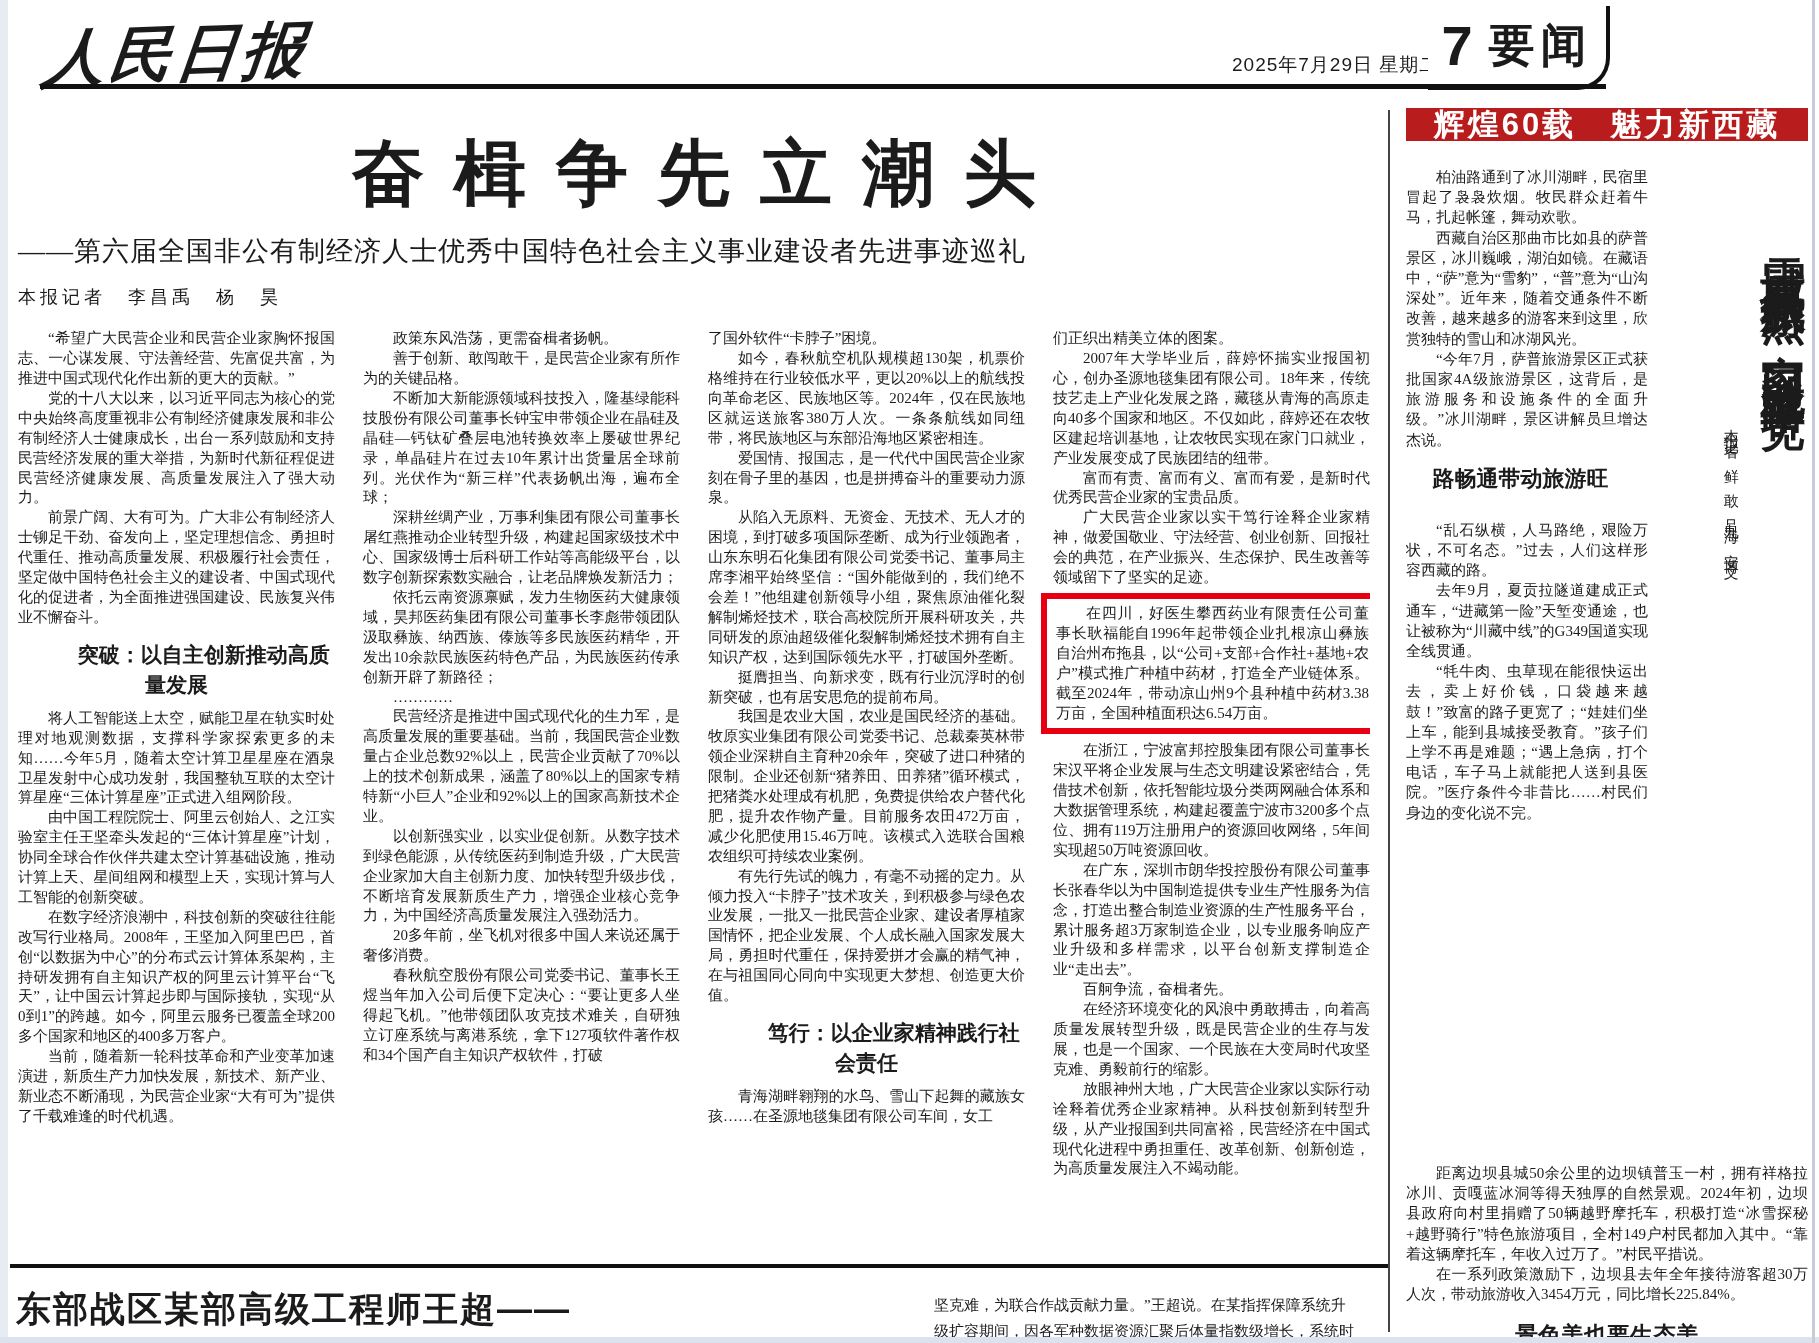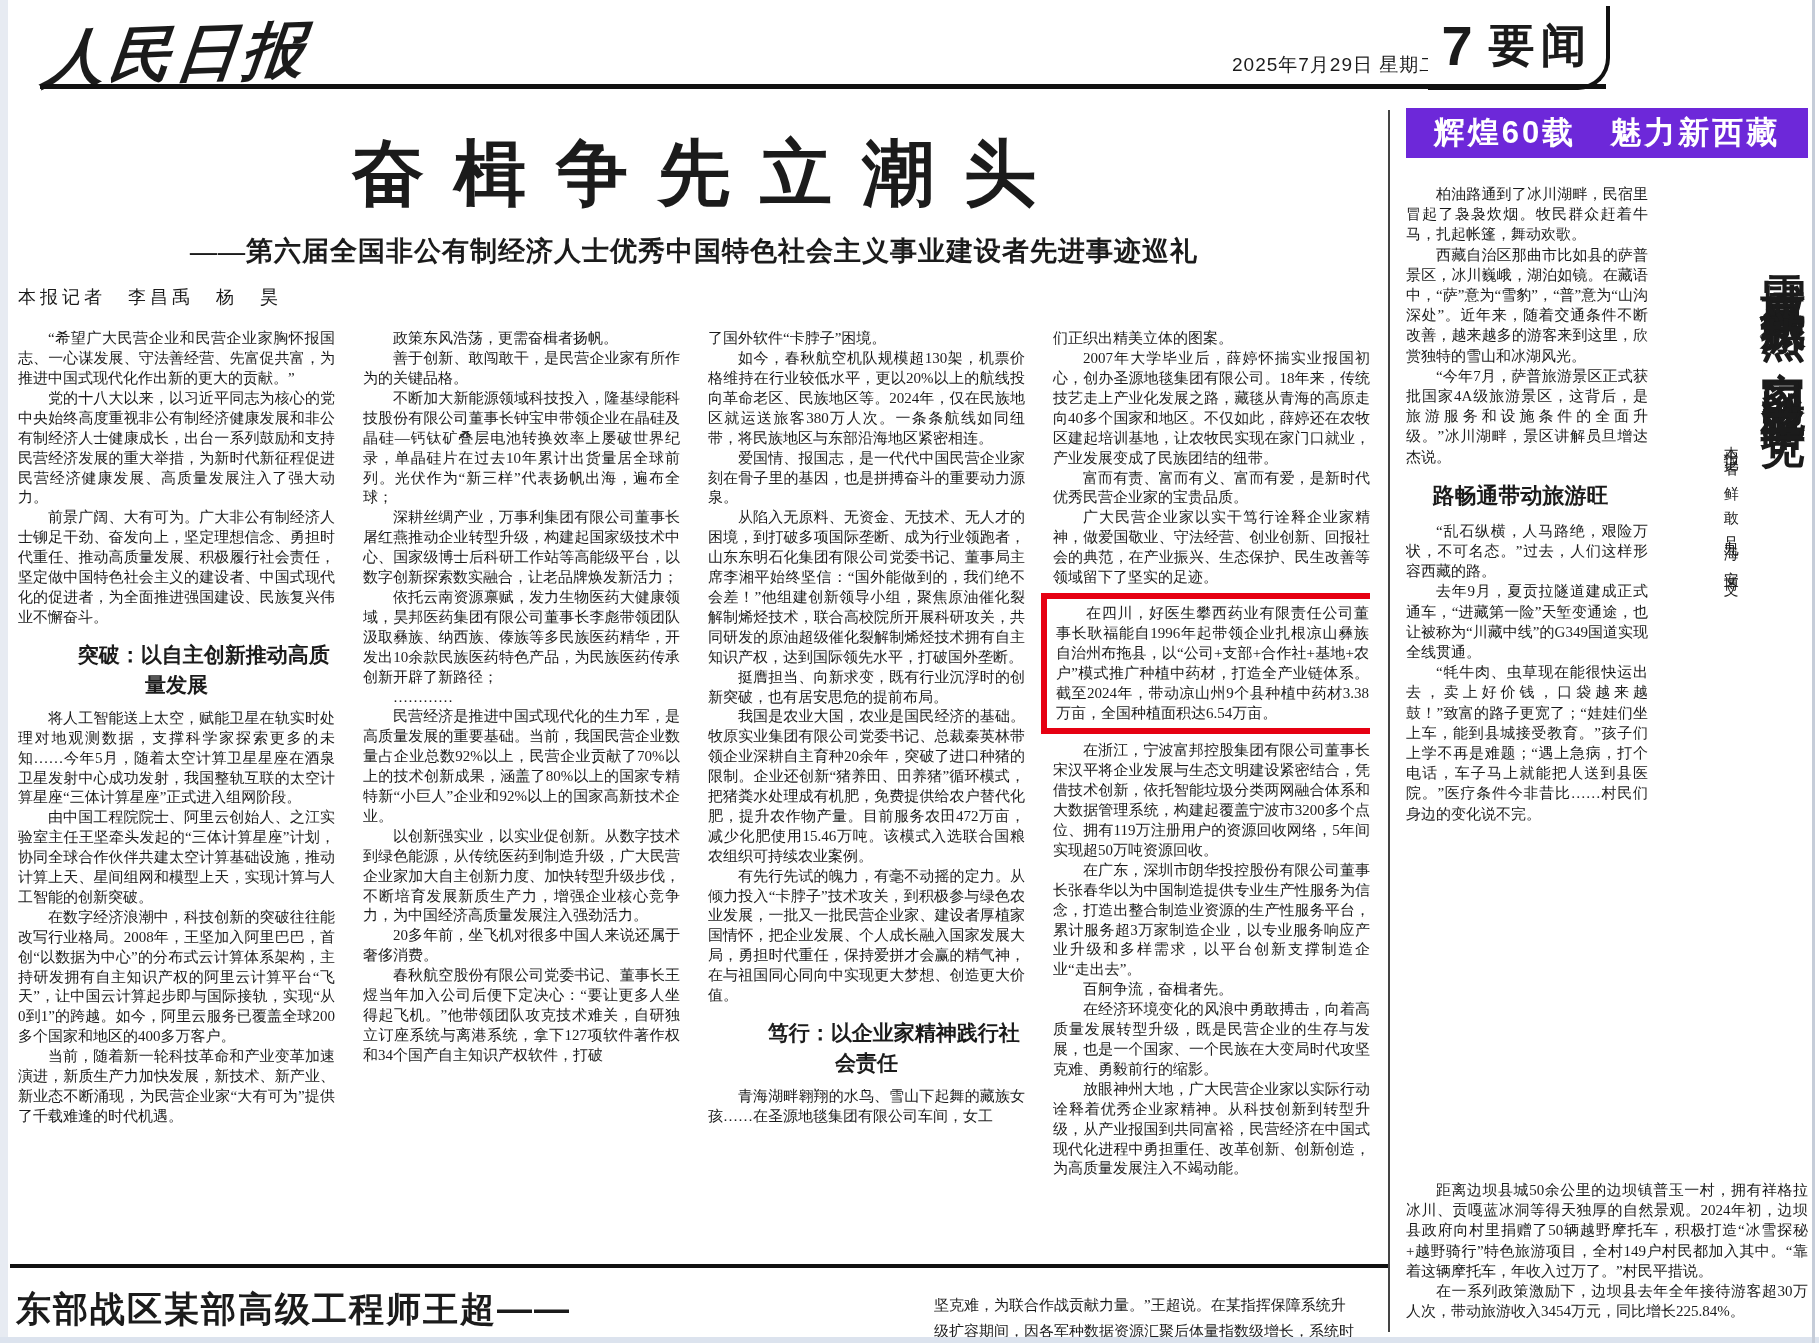--- a/index.html
+++ b/index.html
@@ -18,42 +18,42 @@
   .corner{position:absolute;left:1428px;top:6px;width:178px;height:80px;border-right:4px solid #111;
           border-bottom:4px solid #111;border-bottom-right-radius:32px;display:flex;align-items:center;
           justify-content:center;gap:16px;background:#fff;}
   .page-num{font-family:"Liberation Sans","DejaVu Sans",sans-serif;font-size:56px;font-weight:700;line-height:1;}
   .section-name{font-size:46px;font-weight:900;letter-spacing:6px;line-height:1;font-family:"Liberation Serif",serif;}
 
   
   .article{position:absolute;left:18px;top:108px;width:1352px;height:1150px;}
   .headline{text-align:center;margin-top:26px;font-family:"Liberation Sans","DejaVu Sans",sans-serif;
             font-weight:900;font-size:72px;line-height:1.1;letter-spacing:30px;padding-left:30px;}
-  .subhead{text-align:center;margin-top:20px;font-size:27px;font-weight:700;letter-spacing:1px;}
+  .subhead{margin-top:20px;font-size:27px;font-weight:400;letter-spacing:1px;}
   .byline{text-align:left;margin-top:16px;font-size:18px;letter-spacing:4px;}
   .cols{display:flex;gap:28px;margin-top:20px;height:892px;overflow:hidden;}
   .col{flex:1;font-size:15px;line-height:19.9px;text-align:justify;}
   .para{margin:0;text-indent:2em;}
   .para.cont{text-indent:0;}
   .col-heading{font-family:"Liberation Sans","DejaVu Sans",sans-serif;font-size:21px;font-weight:700;
                line-height:30px;margin:12px 0 9px;text-indent:2.6em;text-align:center;}
   .highlight-box{border:6px solid #e60012;padding:5px 9px;margin:5px -14px 7px -12px;}
   .highlight-box .para{text-indent:2em;}
 
   
   .divider{position:absolute;left:1388px;top:110px;width:2px;height:1222px;background:#444;}
 
   
   .sidebar{position:absolute;left:1406px;top:108px;width:402px;}
-  .side-banner{height:50px;background:#6d28d9;color:#fff;display:flex;align-items:center;justify-content:center;
+  .side-banner{height:33px;background:#b91c1c;color:#fff;display:flex;align-items:center;justify-content:center;
                font-family:"Liberation Sans","DejaVu Sans",sans-serif;font-size:31px;font-weight:900;letter-spacing:3px;}
   .side-body{display:flex;margin-top:26px;height:988px;overflow:hidden;}
   .side-col{width:242px;font-size:15px;line-height:20.2px;text-align:justify;}
   .side-heading{font-family:"Liberation Sans","DejaVu Sans",sans-serif;font-size:22px;font-weight:700;
-                margin:14px 0 10px;text-indent:1.2em;text-align:left;line-height:30px;}
+                margin:14px 0 26px;text-indent:1.2em;text-align:left;line-height:30px;}
   .side-vertical{flex:1;display:flex;justify-content:flex-end;}
   .v-byline{writing-mode:vertical-rl;font-size:15px;letter-spacing:5px;margin-top:250px;height:580px;margin-right:16px;}
   .v-headline{writing-mode:vertical-rl;font-weight:900;font-size:45px;line-height:1.15;letter-spacing:7px;
               margin-top:56px;height:930px;font-family:"Liberation Serif",serif;}
   .v-gap{margin-top:46px;}
   .side-wide{margin-top:8px;font-size:15px;line-height:20.2px;text-align:justify;}
   .side-bottom-heading{text-align:center;font-family:"Liberation Sans","DejaVu Sans",sans-serif;
                        font-size:23px;font-weight:700;margin-top:16px;}
 
   

